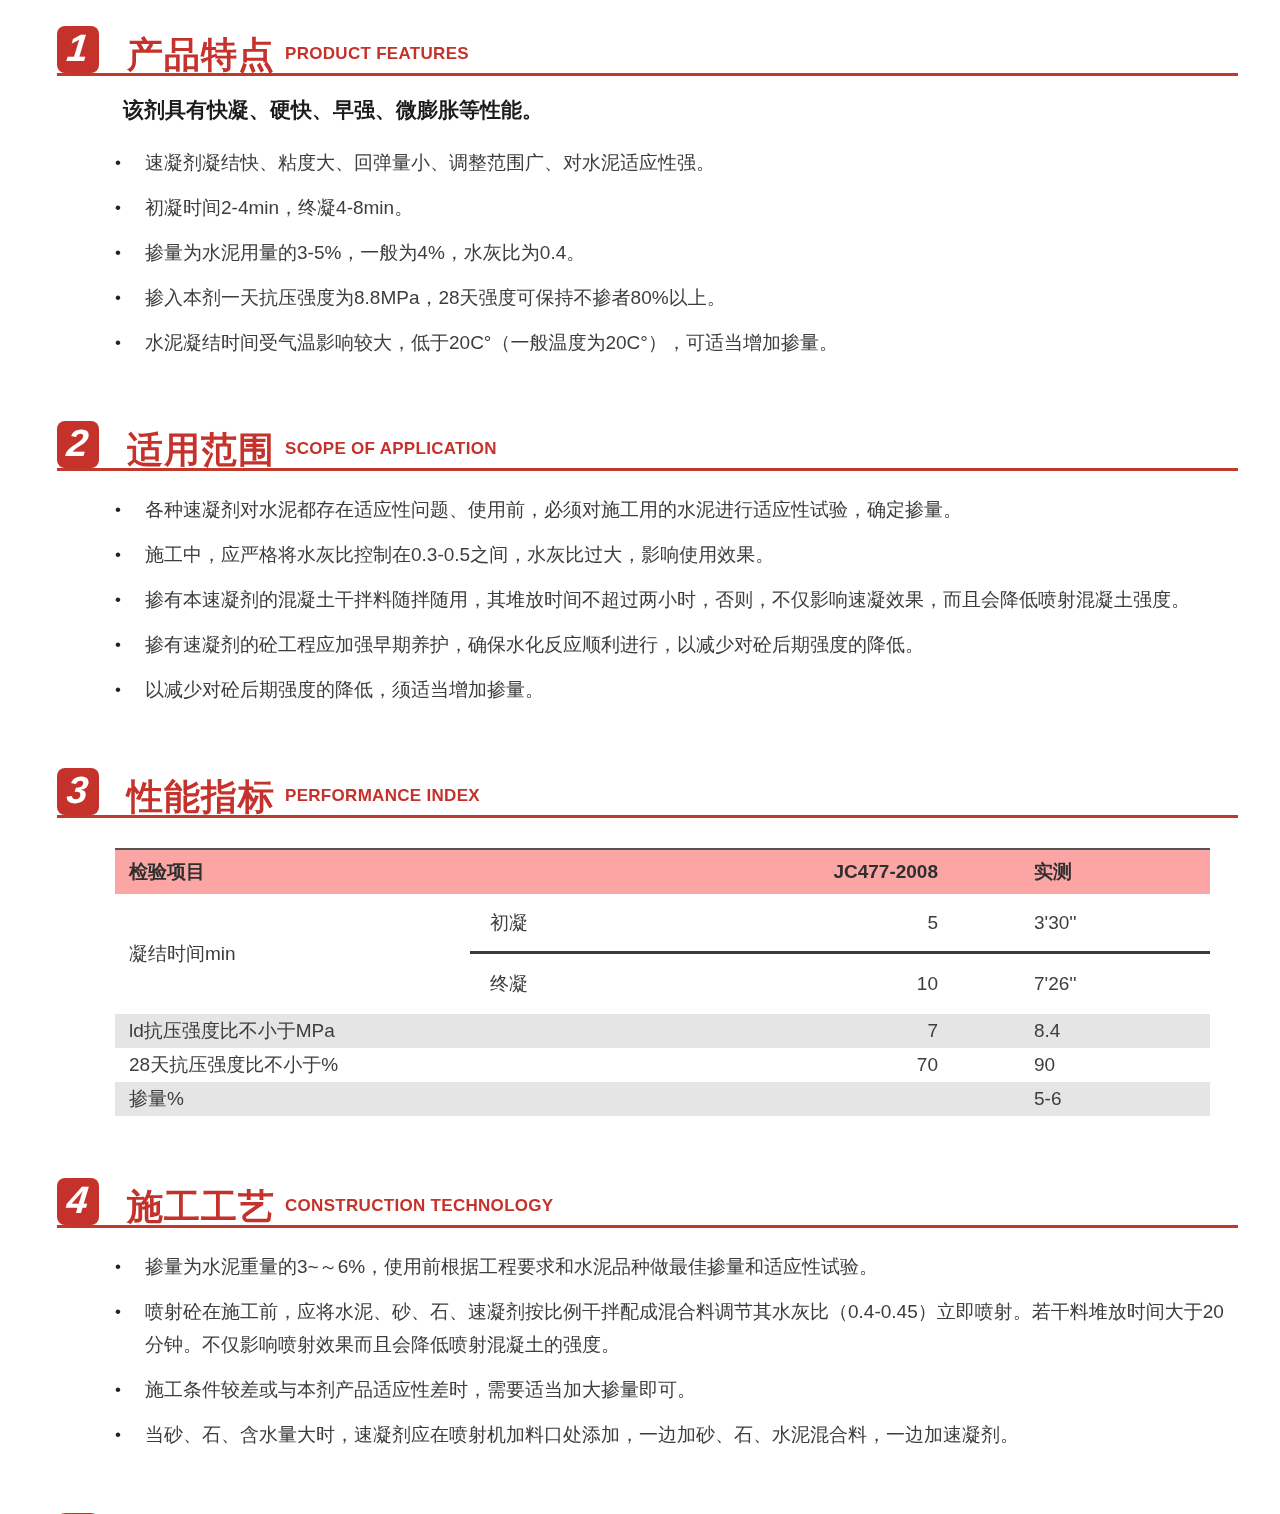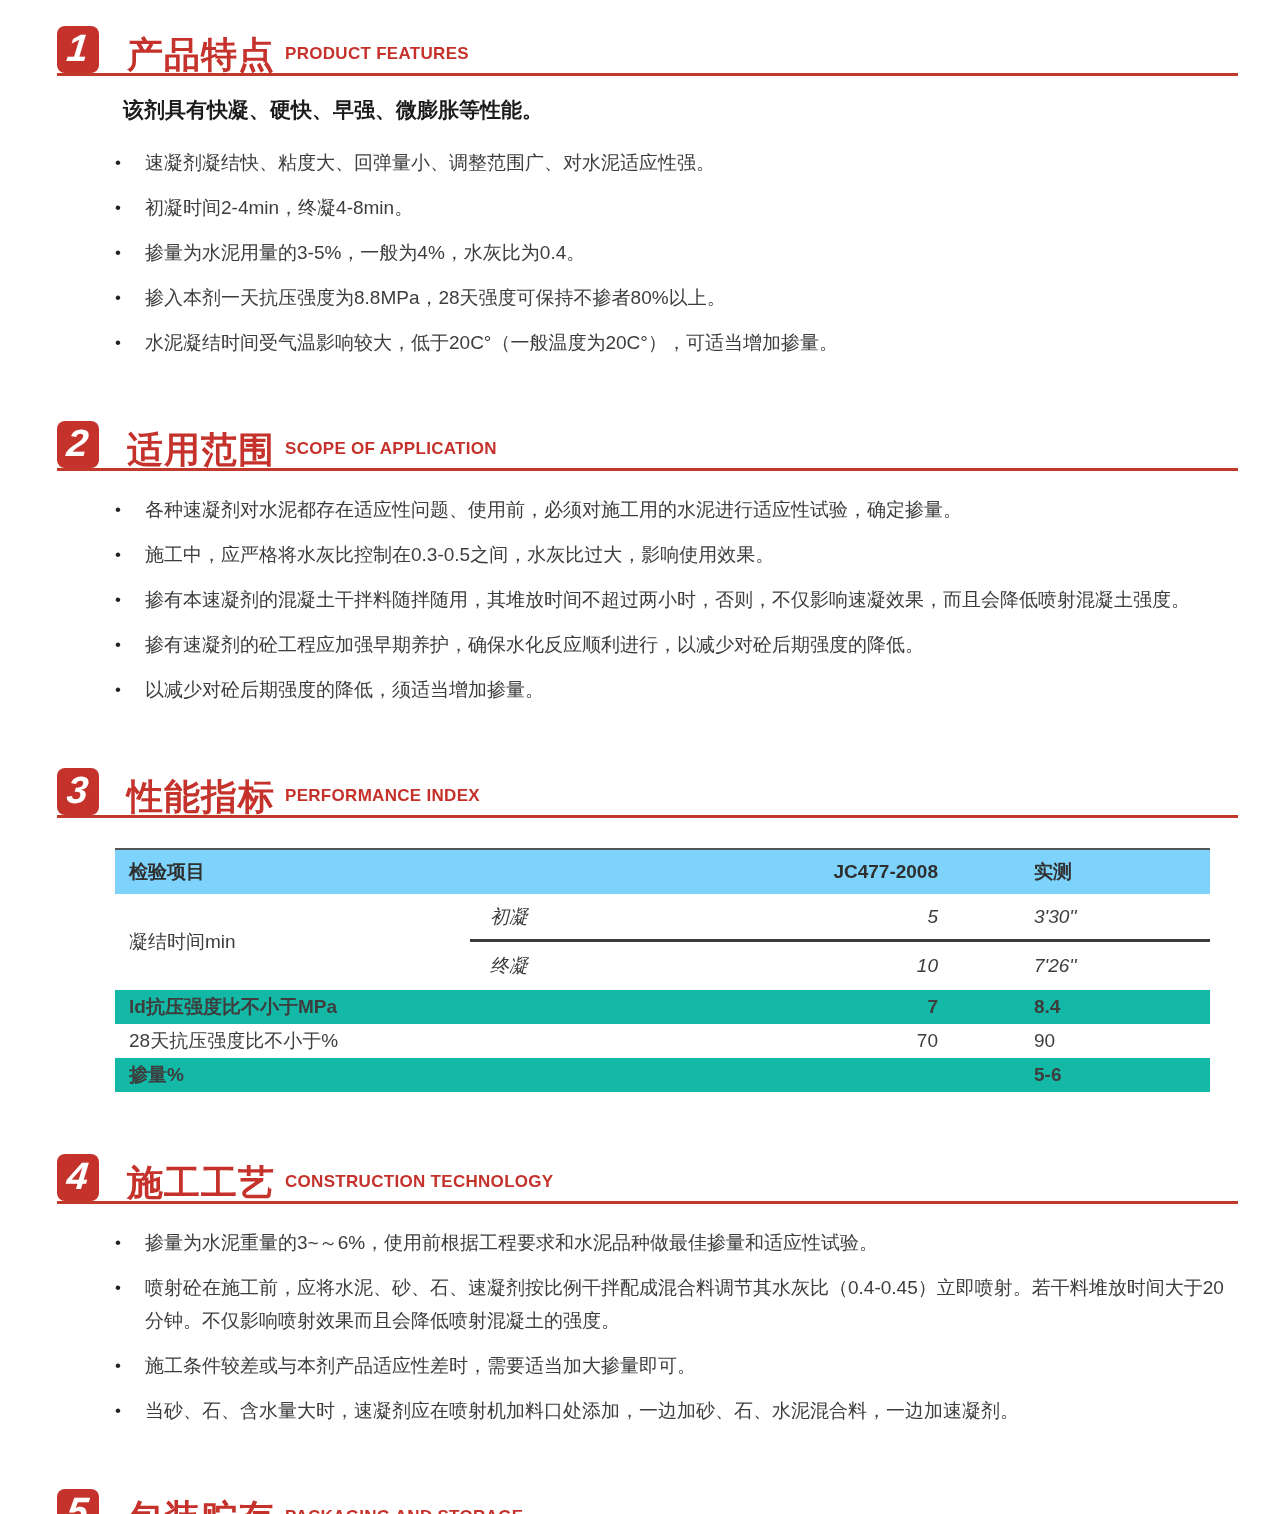--- a/index.html
+++ b/index.html
@@ -92,21 +92,21 @@
   
   .ptable {
     margin: 30px 0 0 58px;
     width: 1095px;
     font-size: 19px;
     color: #3d3d3d;
   }
   .t-head {
     display: grid;
     grid-template-columns: 355px 168px 300px 1fr;
-    background: #7dd3fc;
+    background: #fca5a5;
     border-top: 2px solid #555;
     height: 46px;
     align-items: center;
     font-weight: bold;
     color: #2f2f2f;
   }
   .c1 { padding-left: 14px; }
   .c2 { padding-left: 20px; }
   .c3 { text-align: right; }
   .c4 { padding-left: 96px; }
@@ -118,33 +118,32 @@
   }
   .t-setting .label-cell {
     display: flex;
     align-items: center;
     padding-left: 14px;
   }
   .subrows { }
   .subrow {
     display: grid;
     grid-template-columns: 168px 300px 1fr;
-    height: 48px;
-    align-items: center;
-    font-style: italic;
+    height: 60px;
+    align-items: center;
   }
   .subrow.first { border-bottom: 3px solid #3a3a3a; }
 
   .t-row {
     display: grid;
     grid-template-columns: 355px 168px 300px 1fr;
     height: 34px;
     align-items: center;
   }
-  .t-row.shade { background: #14b8a6; font-weight: bold; }
+  .t-row.shade { background: #e5e5e5; }
 </style>
 </head>
 <body>
 
 <div class="page">
 
   <div class="section">
     <div class="sec-header">
       <div class="badge">
         <span>1</span>

